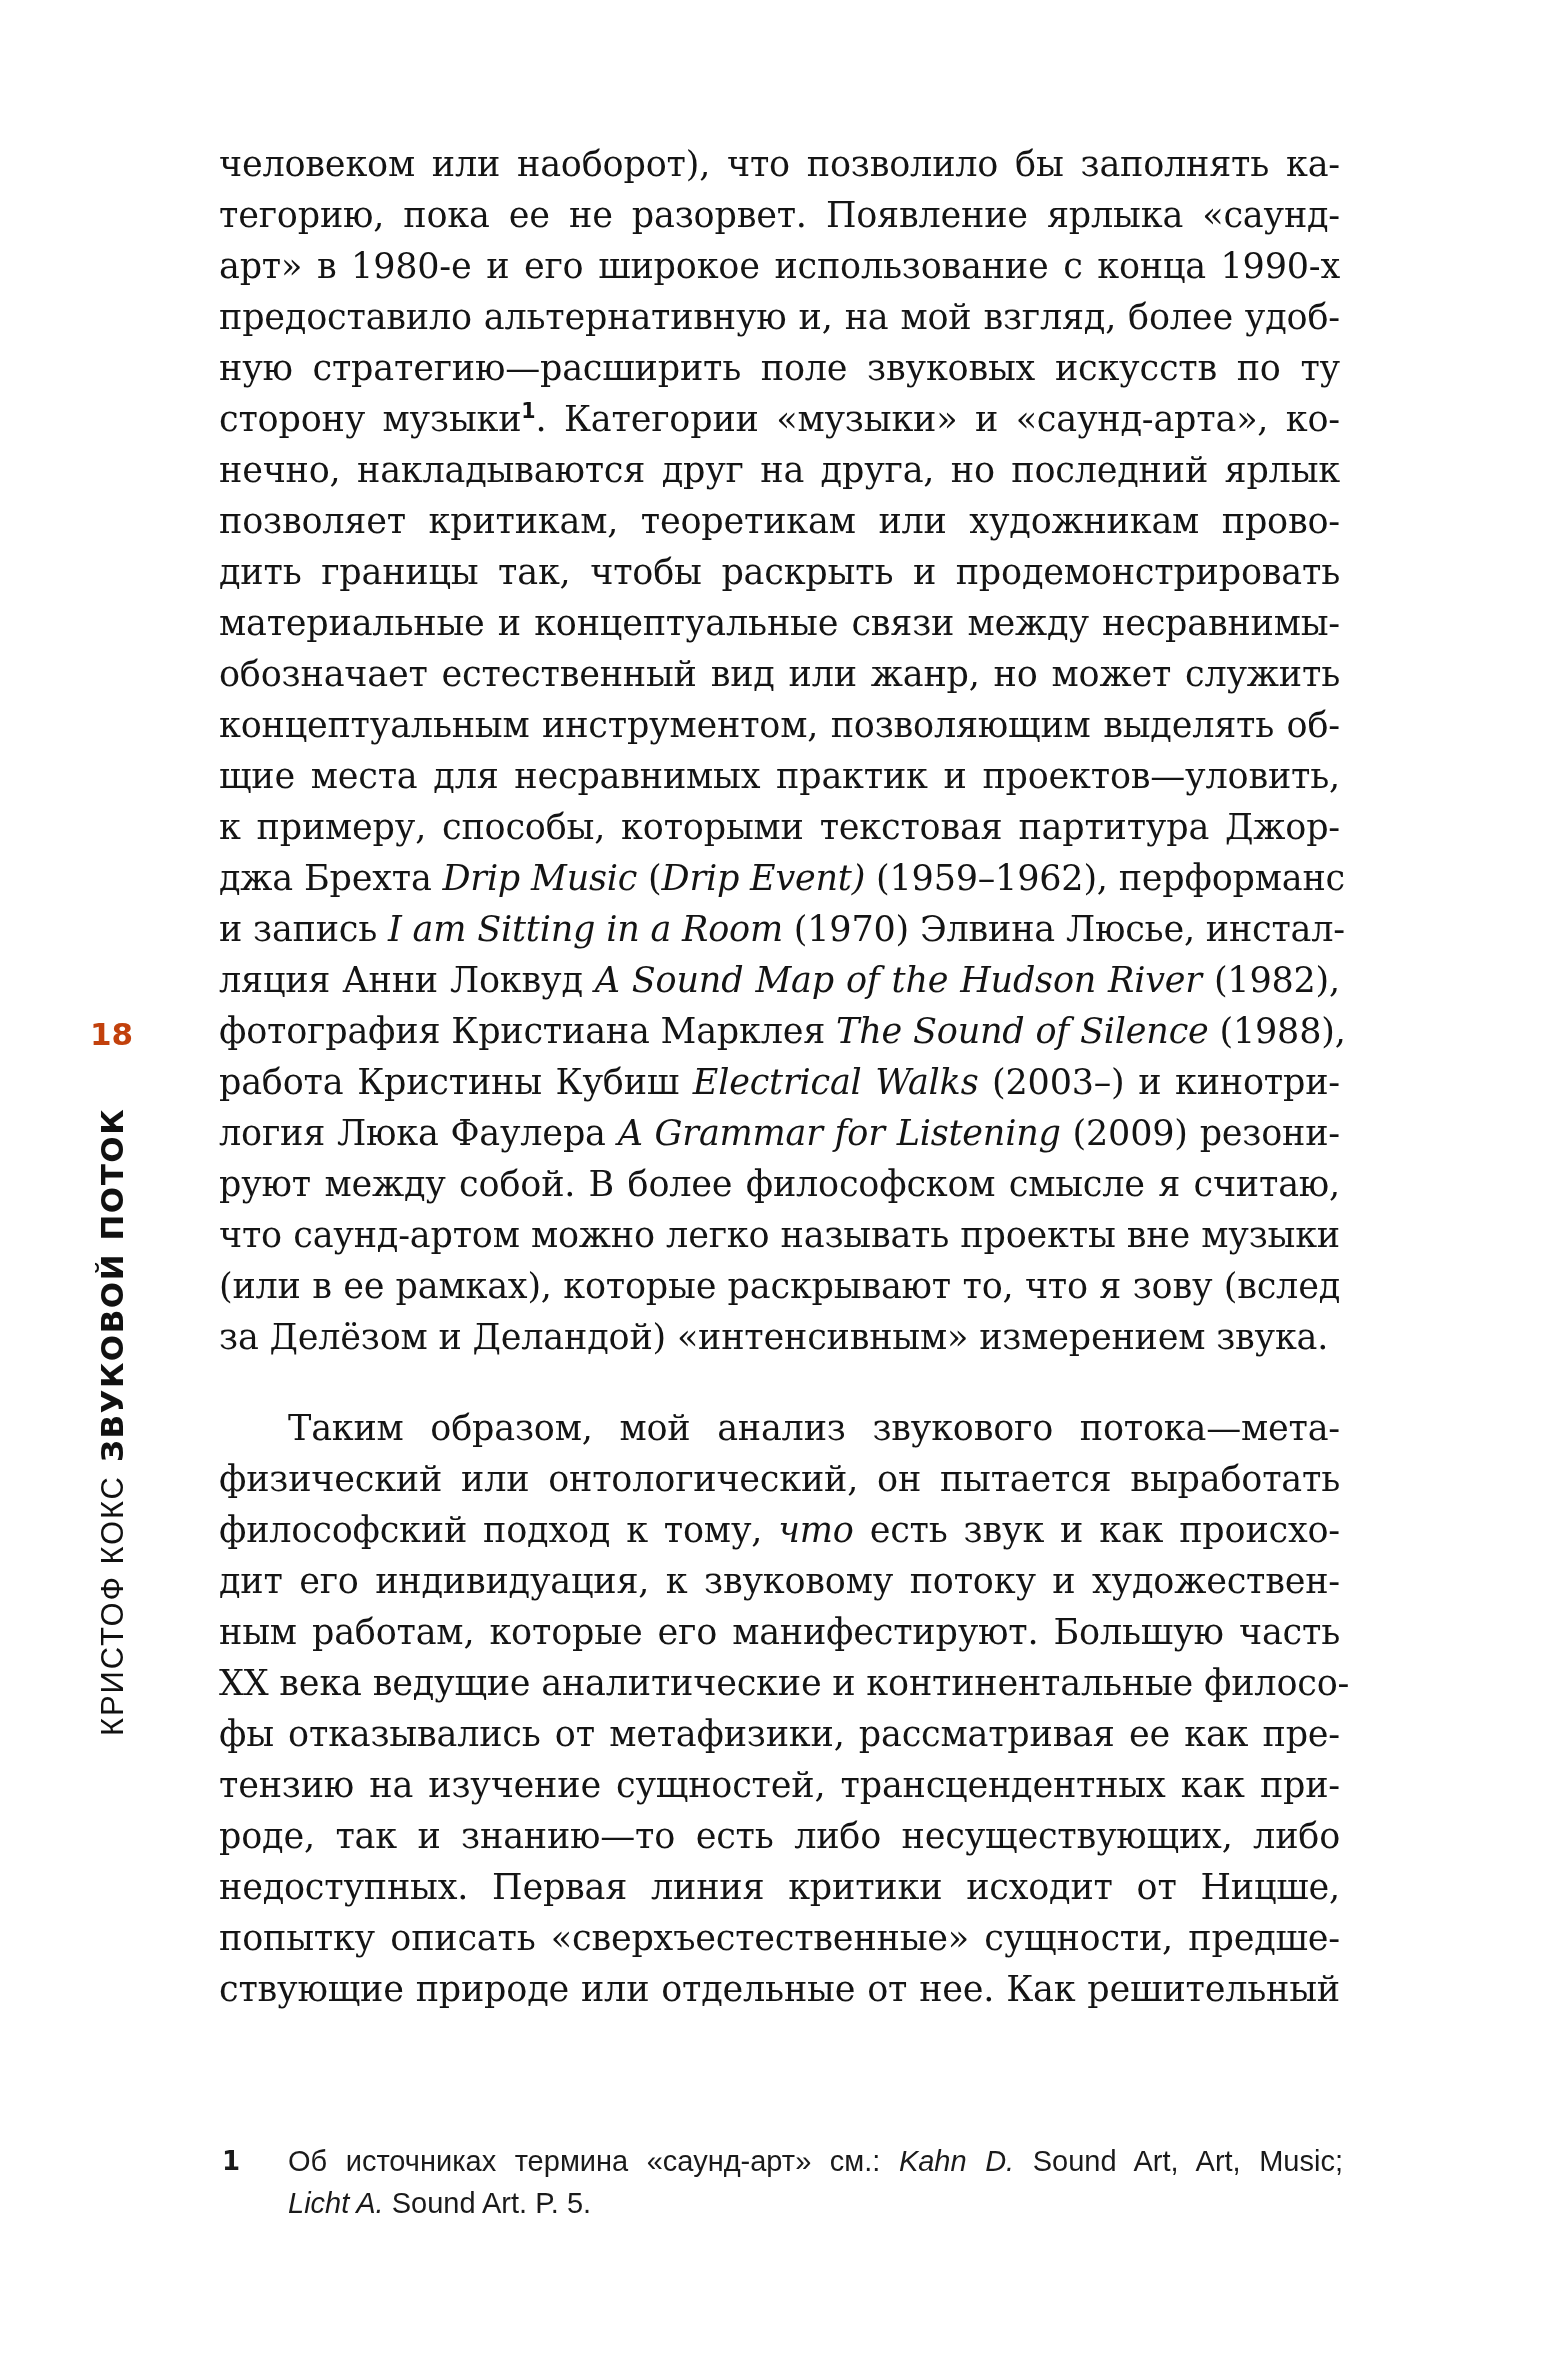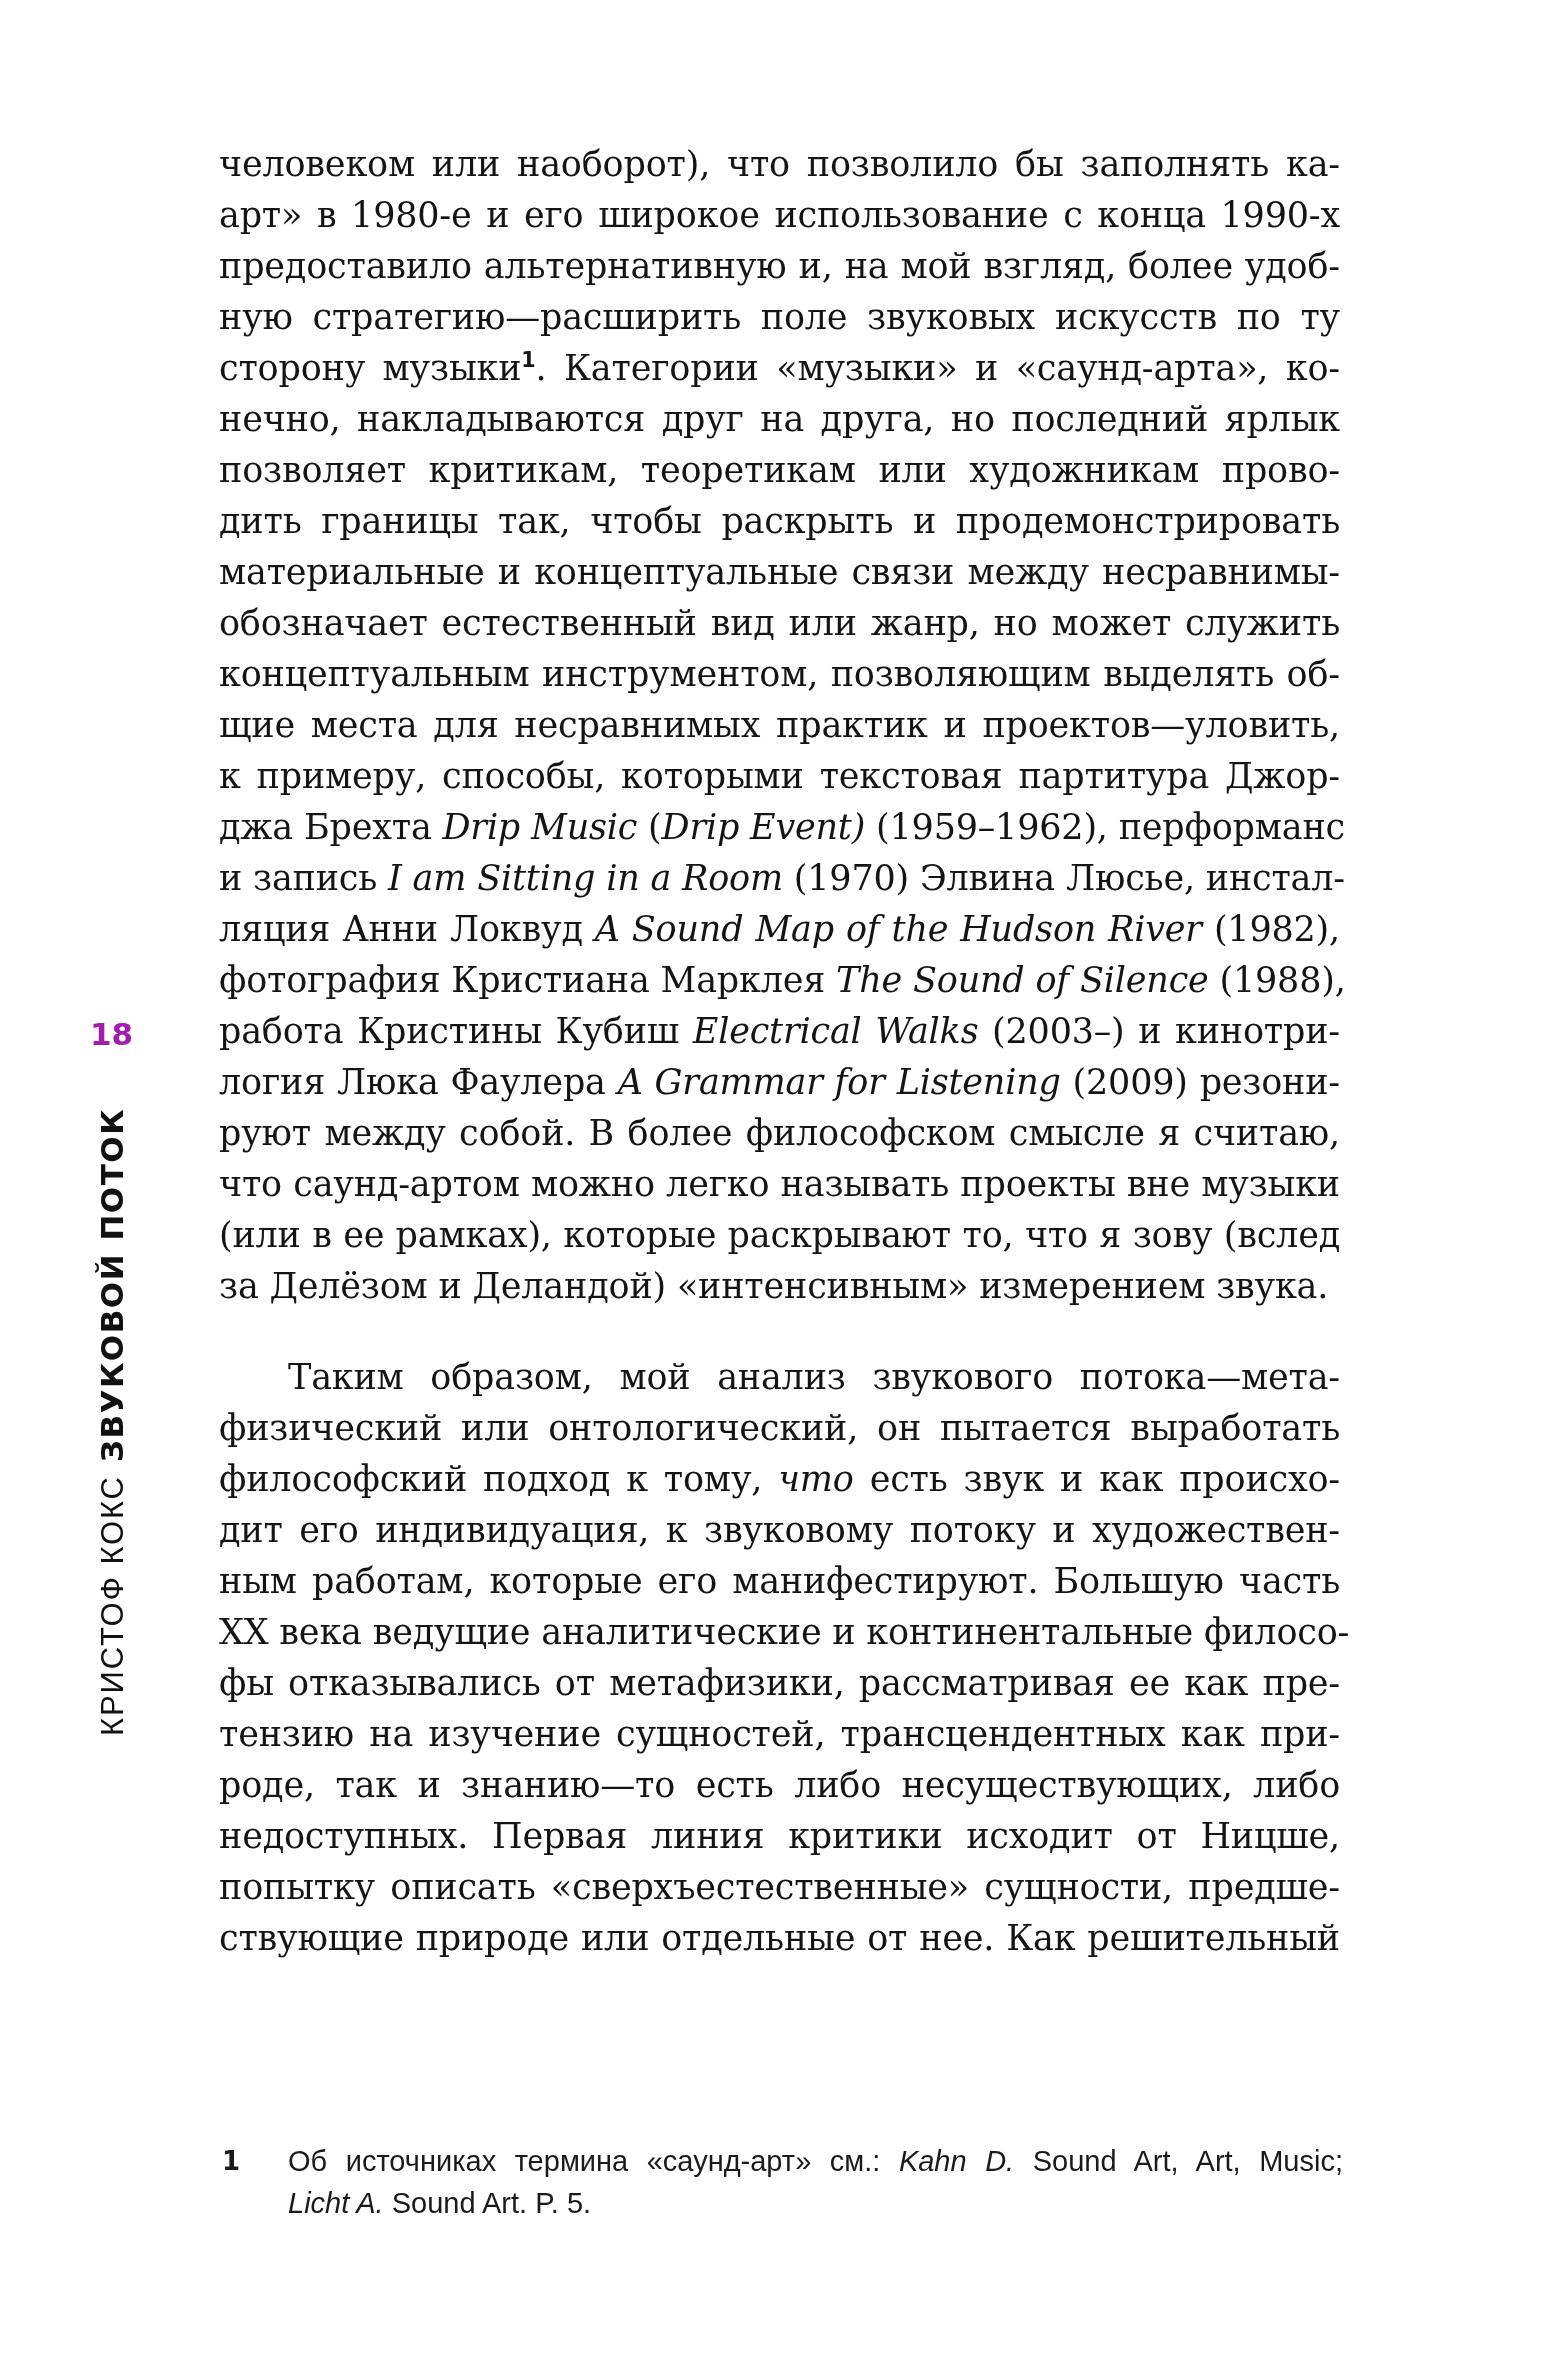--- a/index.html
+++ b/index.html
@@ -38,21 +38,21 @@
 
   
   .page-number {
     position: absolute;
     left: 90px;
     top: 1017px;
     font-family: "DejaVu Sans", "Liberation Sans", sans-serif;
     font-weight: bold;
     font-size: 31px;
     line-height: 34px;
-    color: #a21caf;
+    color: #c2410c;
   }
   .running-head {
     position: absolute;
     left: 112px;
     top: 1422px;
     transform: translate(-50%, -50%) rotate(-90deg);
     white-space: nowrap;
     font-family: "DejaVu Sans", "Liberation Sans", sans-serif;
     font-size: 31px;
     letter-spacing: 1.5px;
@@ -88,20 +88,21 @@
 <div class="page">
 
   <div class="page-number">18</div>
 
   <div class="running-head">
     <span class="author">КРИСТОФ КОКС</span><span class="title">ЗВУКОВОЙ ПОТОК</span>
   </div>
 
   <div class="body-text" id="body-text">
       <div class="line"><span>человеком или наоборот), что позволило бы заполнять ка-</span></div>
+      <div class="line"><span>тегорию, пока ее не разорвет. Появление ярлыка «саунд-</span></div>
       <div class="line"><span>арт» в 1980-е и его широкое использование с конца 1990-х</span></div>
       <div class="line"><span>предоставило альтернативную и, на мой взгляд, более удоб-</span></div>
       <div class="line"><span>ную стратегию—расширить поле звуковых искусств по ту</span></div>
       <div class="line"><span>сторону музыки</span><span class="fn-mark">1</span><span>. Категории «музыки» и «саунд-арта», ко-</span></div>
       <div class="line"><span>нечно, накладываются друг на друга, но последний ярлык</span></div>
       <div class="line"><span>позволяет критикам, теоретикам или художникам прово-</span></div>
       <div class="line"><span>дить границы так, чтобы раскрыть и продемонстрировать</span></div>
       <div class="line"><span>материальные и концептуальные связи между несравнимы-</span></div>
       <div class="line"><span>обозначает естественный вид или жанр, но может служить</span></div>
       <div class="line"><span>концептуальным инструментом, позволяющим выделять об-</span></div>

